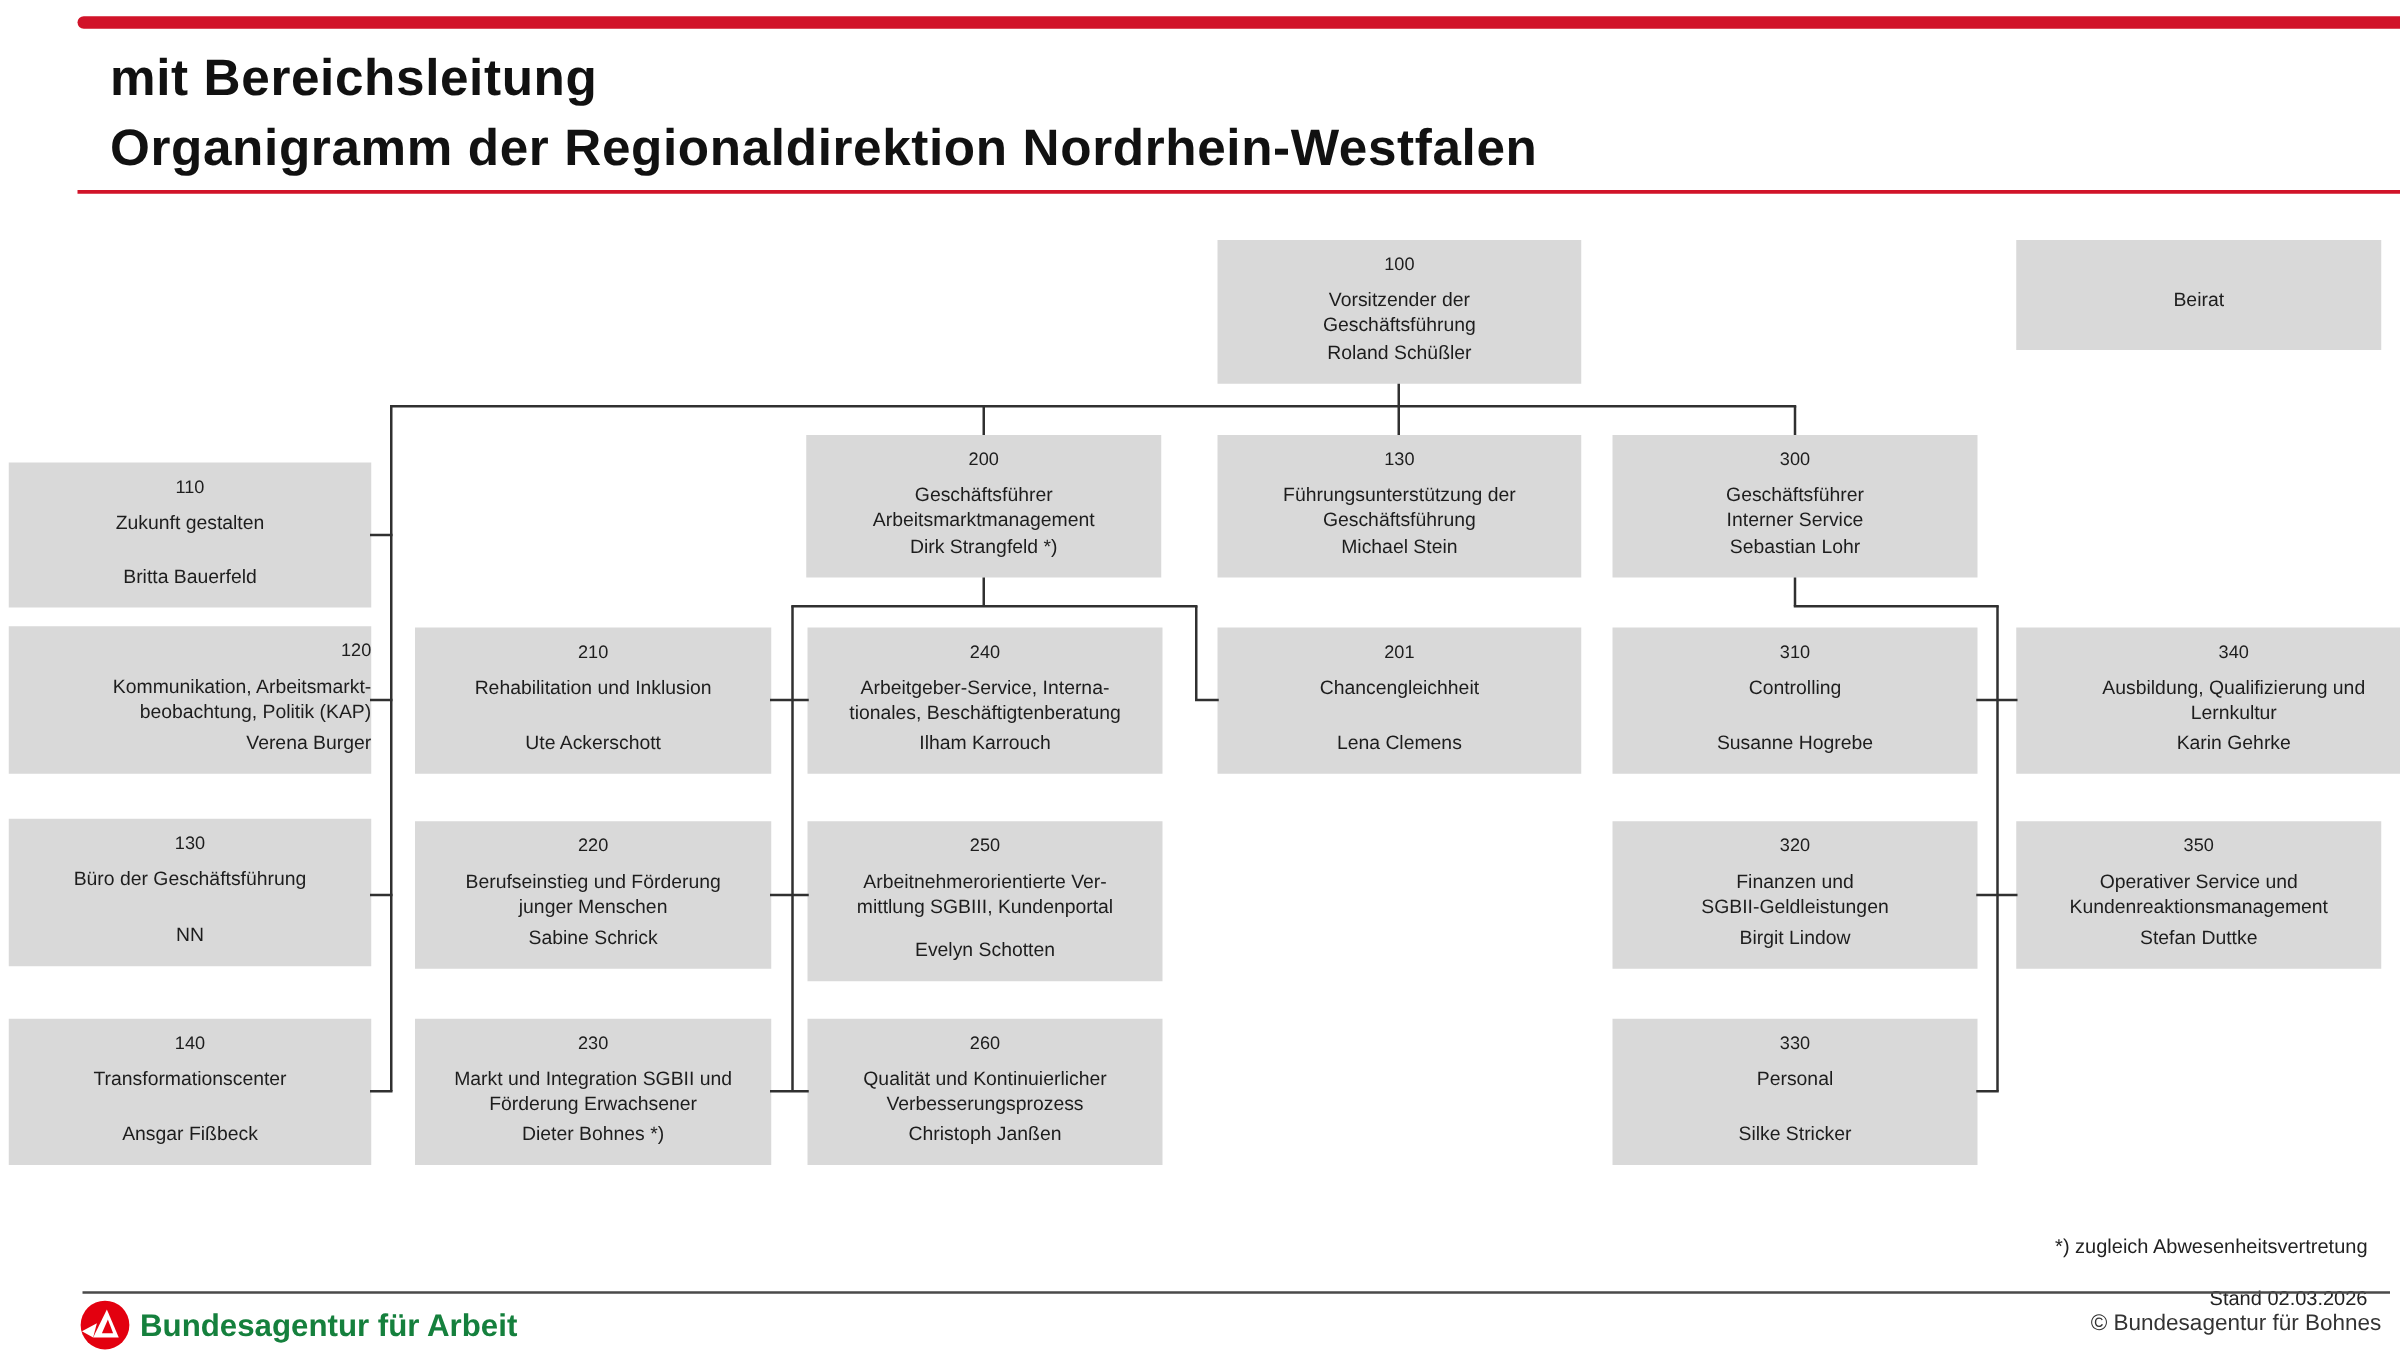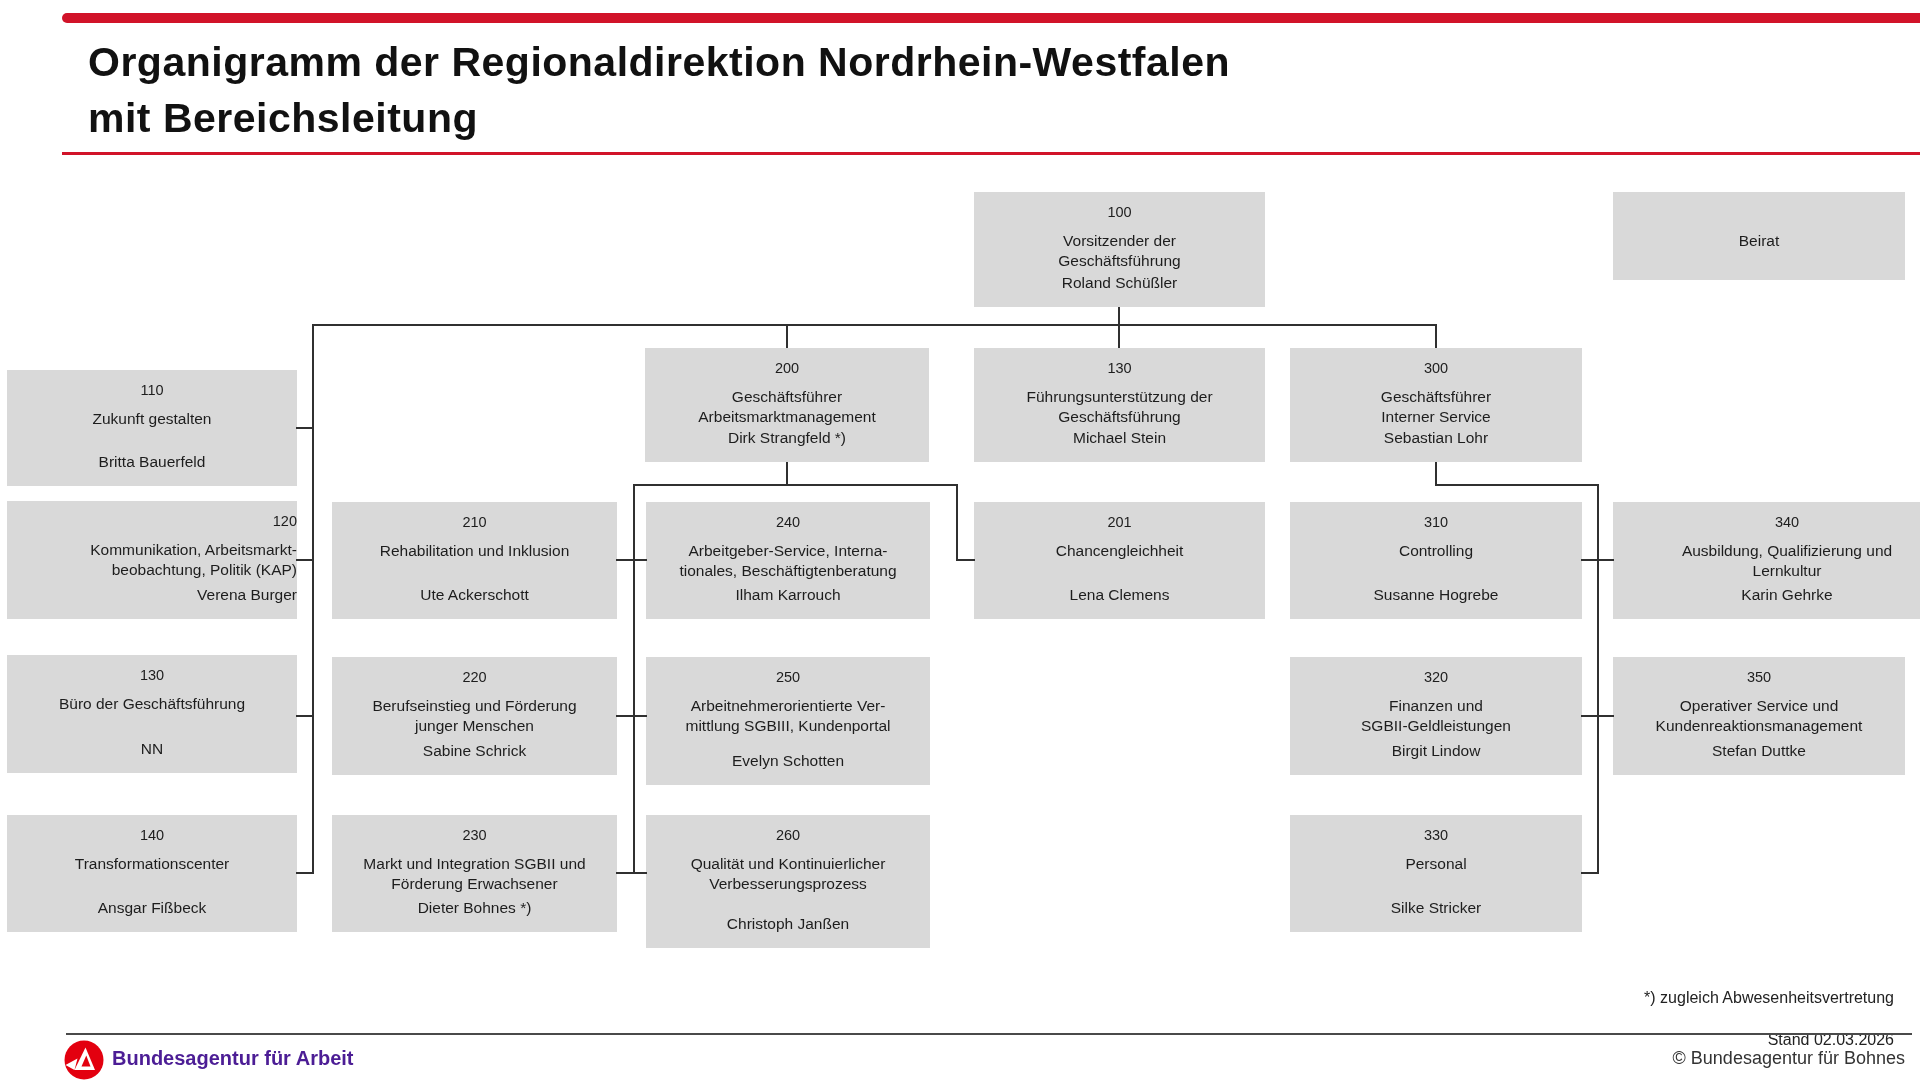--- a/index.html
+++ b/index.html
@@ -26,35 +26,35 @@
     font-size:15.5px;line-height:20px;white-space:pre-line;
   }
   .orgbox .bname{position:absolute;bottom:15px;left:0;width:100%;font-size:15.5px;}
   .connector{position:absolute;background:var(--linecol,#303030);}
   .footnote{
     position:absolute;right:26px;top:966px;text-align:right;
     font-size:16px;line-height:21px;color:#222;white-space:pre-line;
   }
   .footer-rule{position:absolute;left:66px;top:1033px;width:1846px;height:2px;background:#4a4a4a;}
   .footer-brand{
-    position:absolute;left:112px;top:1047px;font-size:20px;font-weight:bold;color:#4c1d95;
+    position:absolute;left:112px;top:1047px;font-size:25px;font-weight:bold;color:#15803d;
   }
   .ba-logo{position:absolute;left:64px;top:1040px;width:40px;height:40px;}
   .footer-copy{position:absolute;right:15px;top:1048px;font-size:18px;color:#333;}
 </style>
 </head>
 <body>
 
 <div class="stage" style="--accent: #d11329; --boxfill: #d9d9d9; --linecol: #303030;">
 
   <div class="topbar"></div>
 
   <div class="page-title">
+    <div>mit Bereichsleitung</div>
     <div>Organigramm der Regionaldirektion Nordrhein-Westfalen</div>
-    <div>mit Bereichsleitung</div>
   </div>
 
   <div class="title-rule"></div>
 
   <div id="orgchart">
       <div class="orgbox" style="left: 974px; top: 192px; width: 291px; height: 115px;">
     <div class="num">100</div>
     <div class="btitle">Vorsitzender der
 Geschäftsführung</div>
     <div class="bname">Roland Schüßler</div>
@@ -125,21 +125,21 @@
     <div class="btitle">Arbeitgeber-Service, Interna-
 tionales, Beschäftigtenberatung</div>
     <div class="bname">Ilham Karrouch</div>
   </div>
       <div class="orgbox" style="left: 646px; top: 657px; width: 284px; height: 128px;">
     <div class="num">250</div>
     <div class="btitle">Arbeitnehmerorientierte Ver-
 mittlung SGBIII, Kundenportal</div>
     <div class="bname">Evelyn Schotten</div>
   </div>
-      <div class="orgbox" style="left: 646px; top: 815px; width: 284px; height: 133px;">
+      <div class="orgbox" style="left: 646px; top: 815px; width: 284px; height: 117px;">
     <div class="num">260</div>
     <div class="btitle">Qualität und Kontinuierlicher
 Verbesserungsprozess</div>
     <div class="bname">Christoph Janßen</div>
   </div>
       <div class="orgbox" style="left: 974px; top: 502px; width: 291px; height: 117px;">
     <div class="num">201</div>
     <div class="btitle">Chancengleichheit</div>
     <div class="bname">Lena Clemens</div>
   </div>

